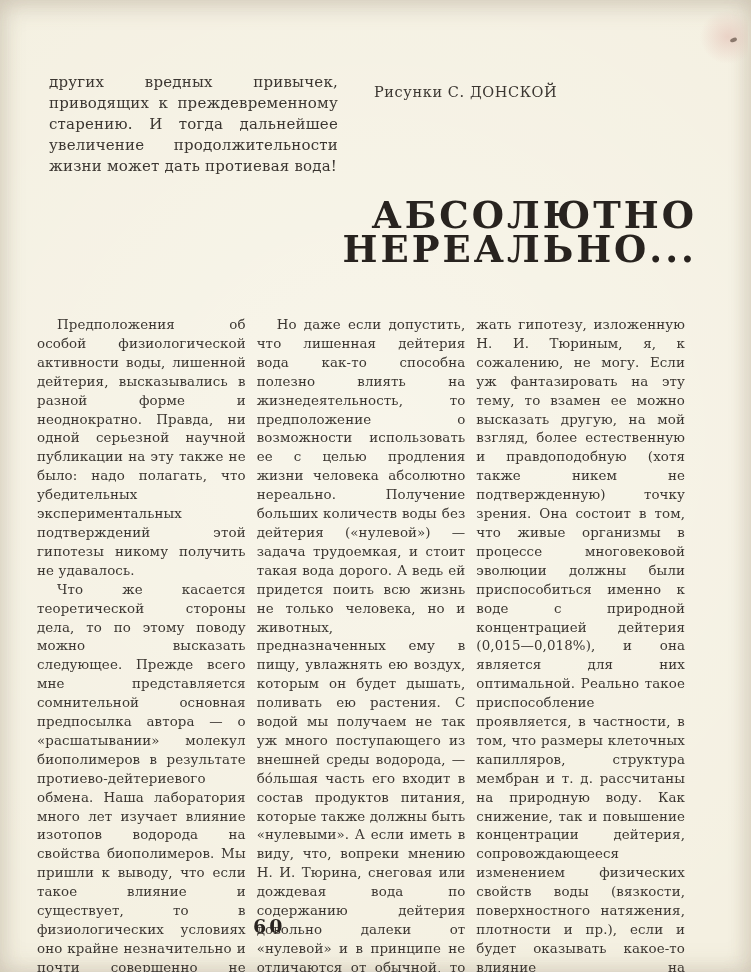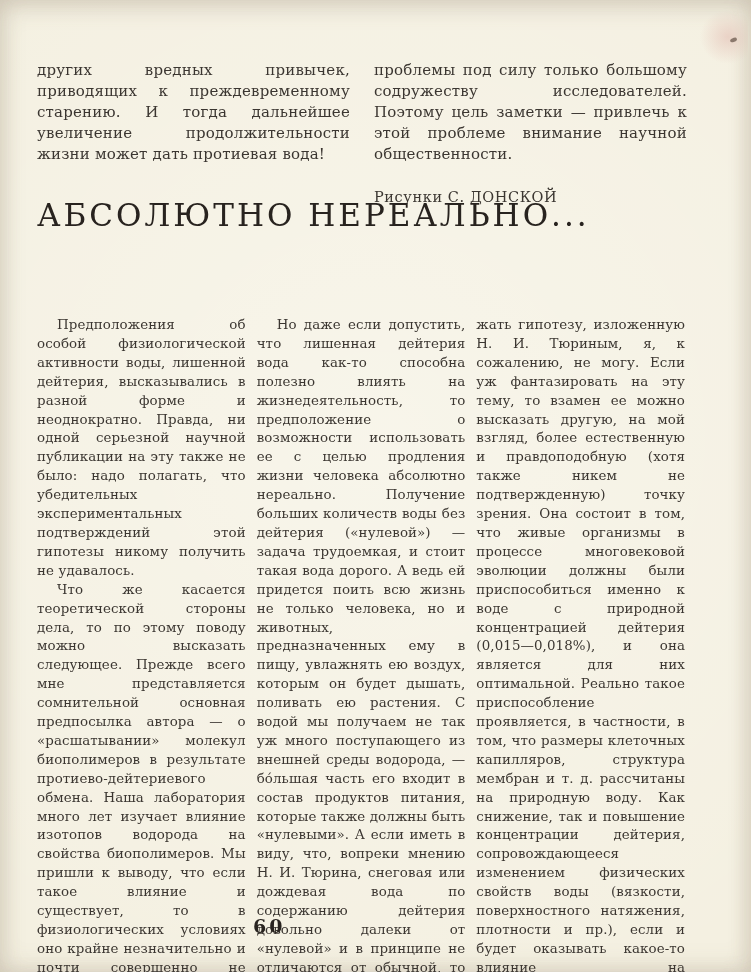--- a/index.html
+++ b/index.html
@@ -34,31 +34,31 @@
     background:#6b5a4e; opacity:0.75;
     border-radius:60% 40% 50% 50%;
     transform:rotate(-18deg);
   }
   
   .intro {
     position:absolute; left:37px; top:60px; width:650px;
     display:flex; gap:24px;
   }
   .intro-col { width:313px; font-size:15px; line-height:21px; text-align:justify; letter-spacing:0.2px; }
-  .intro-col p { margin:0; }
+  .intro-col p { margin:12px; }
   p.indent { text-indent:24px; }
   .credit {
     margin-top:22px; text-align:left;
     font-size:14.5px; letter-spacing:0.6px;
   }
   
   .headline { position:absolute; left:37px; top:198px; width:660px; }
   .title {
-    font-size:31px; font-weight:normal; letter-spacing:3px;
-    color:#28231f; margin:0; line-height:34px;
+    font-size:37px; font-weight:bold; letter-spacing:3px;
+    color:#28231f; margin:0; line-height:34px;text-align:right;
   }
   .subtitle { margin-top:7px; }
   .subtitle-line {
     font-size:15.5px; font-weight:bold; letter-spacing:0.9px;
     line-height:25.5px; color:#2c2722;
   }
   
   .body-cols {
     position:absolute; left:37px; top:316px; width:648px;
     display:flex; gap:11px;
@@ -81,21 +81,20 @@
 <div class="page">
   <div class="page-shade"></div>
   <div class="blemish"></div>
   <div class="speck"></div>
 
   <div class="intro">
     <div class="intro-col">
       <p>других вредных привычек, приводящих к преждевременному старению. И тогда дальнейшее увеличение продолжительности жизни может дать протиевая вода!</p>
     </div>
     <div class="intro-col">
-      <p>проблемы под силу только большому содружеству исследователей. Поэтому цель заметки — привлечь к этой проблеме внимание научной общественности.</p>
       <div class="credit">Рисунки С. ДОНСКОЙ</div>
     </div>
   </div>
 
   <div class="headline">
     <h1 class="title">АБСОЛЮТНО НЕРЕАЛЬНО...</h1>
   </div>
 
   <div class="body-cols">
     <div class="bcol">

